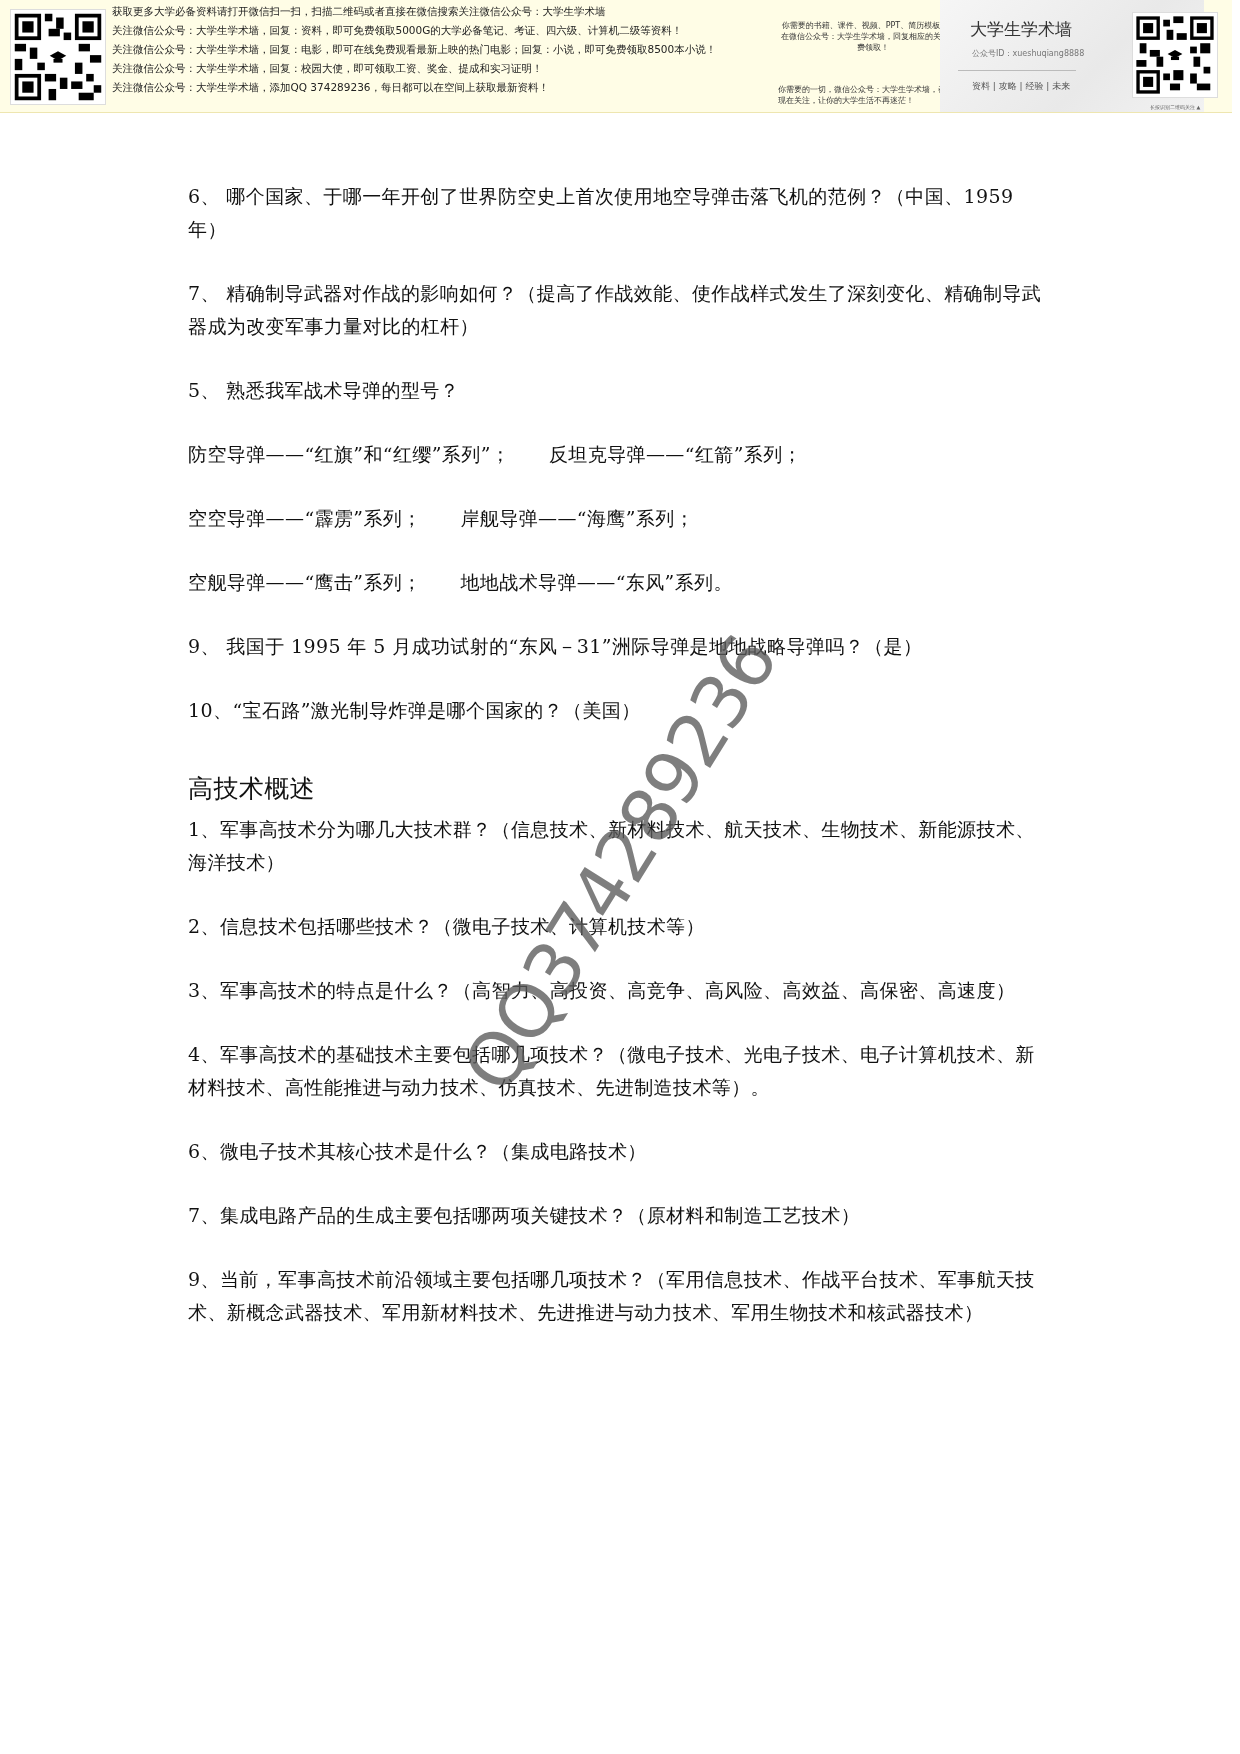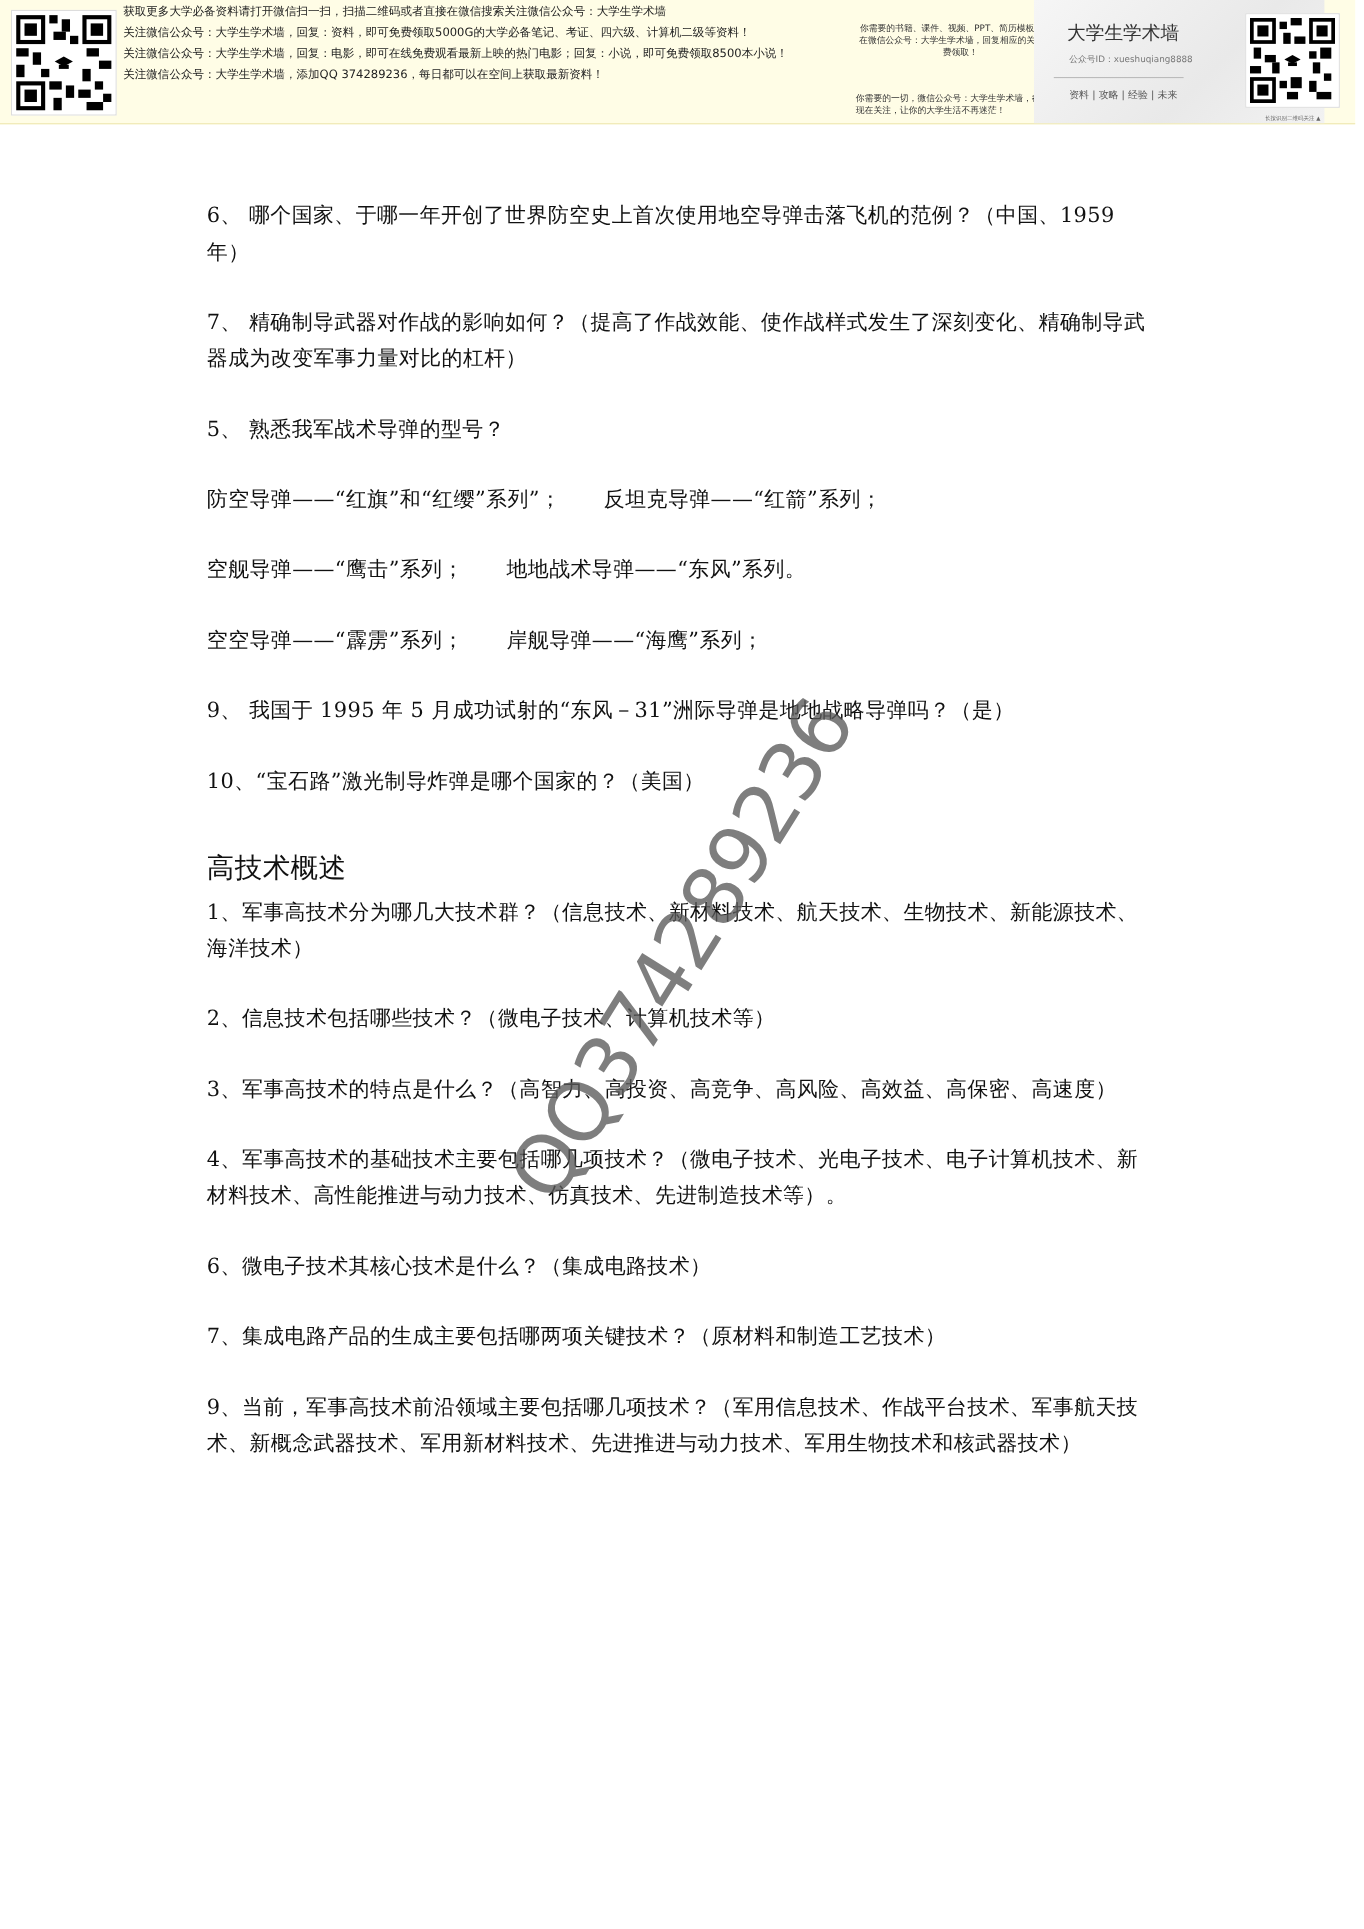--- a/index.html
+++ b/index.html
@@ -117,20 +117,21 @@
       <circle cx="12.5" cy="12.5" r="3.3" fill="#fff"></circle>
       <path d="M10.3 12.2 L12.5 11 L14.7 12.2 L12.5 13.4 Z" fill="#000"></path>
       <rect x="11.3" y="13" width="2.4" height="1" fill="#000"></rect>
     </svg>
   </div>
 
   <div class="banner-lines">
     <div>获取更多大学必备资料请打开微信扫一扫，扫描二维码或者直接在微信搜索关注微信公众号：大学生学术墙</div>
     <div>关注微信公众号：大学生学术墙，回复：资料，即可免费领取5000G的大学必备笔记、考证、四六级、计算机二级等资料！</div>
     <div>关注微信公众号：大学生学术墙，回复：电影，即可在线免费观看最新上映的热门电影；回复：小说，即可免费领取8500本小说！</div>
+    <div>关注微信公众号：大学生学术墙，回复：校园大使，即可领取工资、奖金、提成和实习证明！</div>
     <div>关注微信公众号：大学生学术墙，添加QQ 374289236，每日都可以在空间上获取最新资料！</div>
   </div>
 
   <div class="banner-mid top">你需要的书籍、课件、视频、PPT、简历模板都可以在微信公众号：大学生学术墙，回复相应的关键词免费领取！</div>
   <div class="banner-mid bottom">你需要的一切，微信公众号：大学生学术墙，都有！现在关注，让你的大学生活不再迷茫！</div>
 
   <div class="card">
     <div class="card-title">大学生学术墙</div>
     <div class="card-id">公众号ID：xueshuqiang8888</div>
     <div class="card-rule"></div>
@@ -178,22 +179,22 @@
     </svg>
   </div>
   <div class="qr-caption">长按识别二维码关注 ▲</div>
 </div>
 
 <div class="doc">
   <p class="para">6、 哪个国家、于哪一年开创了世界防空史上首次使用地空导弹击落飞机的范例？（中国、1959 年）</p>
   <p class="para">7、 精确制导武器对作战的影响如何？（提高了作战效能、使作战样式发生了深刻变化、精确制导武器成为改变军事力量对比的杠杆）</p>
   <p class="para">5、 熟悉我军战术导弹的型号？</p>
   <p class="para">防空导弹——“红旗”和“红缨”系列”；　　反坦克导弹——“红箭”系列；</p>
+  <p class="para">空空导弹——“霹雳”系列；　　岸舰导弹——“海鹰”系列；</p>
   <p class="para">空舰导弹——“鹰击”系列；　　地地战术导弹——“东风”系列。</p>
-  <p class="para">空空导弹——“霹雳”系列；　　岸舰导弹——“海鹰”系列；</p>
   <p class="para">9、 我国于 1995 年 5 月成功试射的“东风－31”洲际导弹是地地战略导弹吗？（是）</p>
   <p class="para">10、“宝石路”激光制导炸弹是哪个国家的？（美国）</p>
 
   <h2 class="section-heading">高技术概述</h2>
 
   <p class="para">1、军事高技术分为哪几大技术群？（信息技术、新材料技术、航天技术、生物技术、新能源技术、海洋技术）</p>
   <p class="para">2、信息技术包括哪些技术？（微电子技术、计算机技术等）</p>
   <p class="para">3、军事高技术的特点是什么？（高智力、高投资、高竞争、高风险、高效益、高保密、高速度）</p>
   <p class="para">4、军事高技术的基础技术主要包括哪几项技术？（微电子技术、光电子技术、电子计算机技术、新材料技术、高性能推进与动力技术、仿真技术、先进制造技术等）。</p>
   <p class="para">6、微电子技术其核心技术是什么？（集成电路技术）</p>

